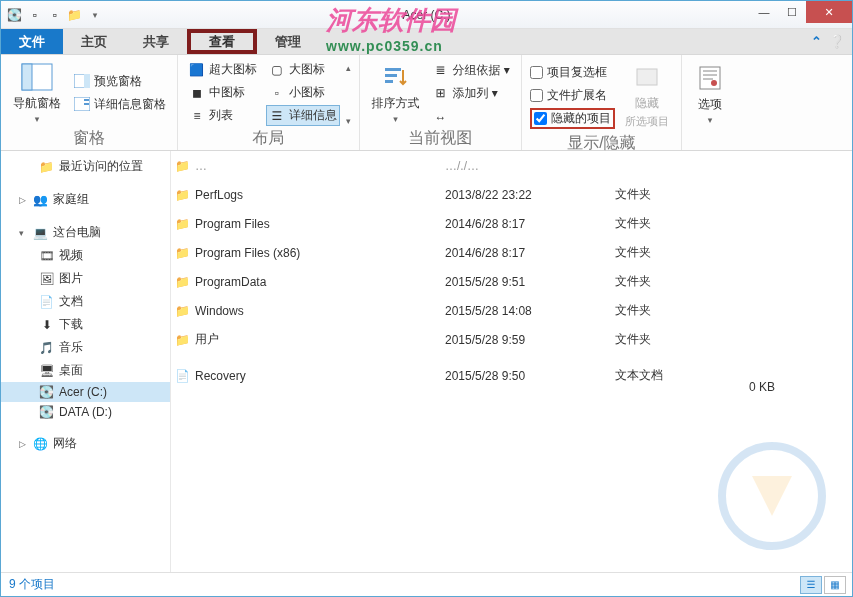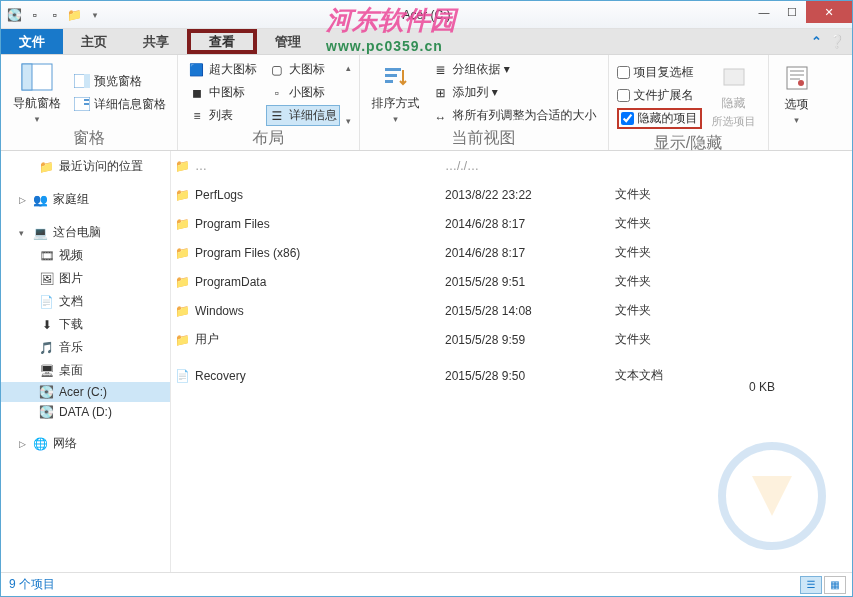--- a/index.html
+++ b/index.html
@@ -189,21 +189,20 @@
         <div class="ribbon-smallbtn">
             <span class="ico">≣</span>
             <span>分组依据 ▾</span>
           </div>
         <div class="ribbon-smallbtn">
             <span class="ico">⊞</span>
             <span>添加列 ▾</span>
           </div>
         <div class="ribbon-smallbtn">
             <span class="ico">↔</span>
-            <span>将所有列调整为合适的大小</span>
           </div>
       </div>
     </div>
     <div class="ribbon-group-label">当前视图</div>
   </div>
 
   <div class="ribbon-group">
     <div class="ribbon-group-content">
       <div class="ribbon-col">
         <label class="chk">

